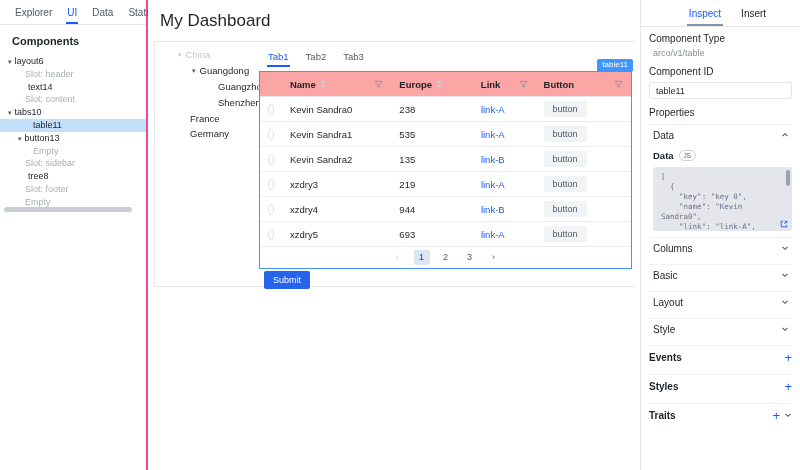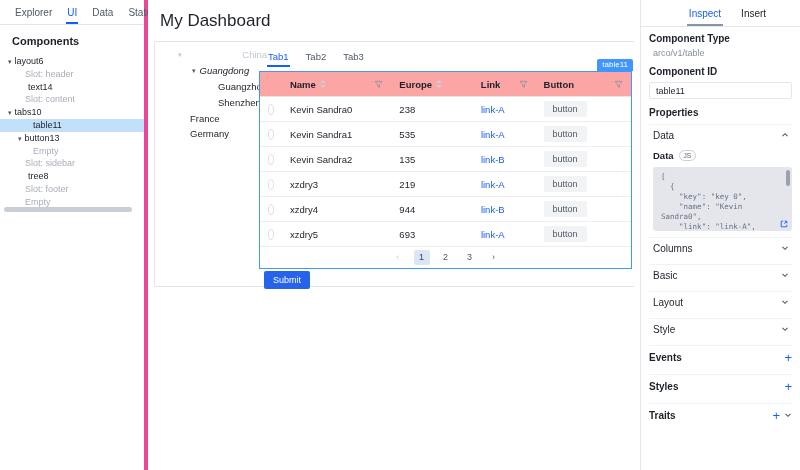--- a/index.html
+++ b/index.html
@@ -1,21 +1,21 @@
 <!DOCTYPE html>
 <html><head>
 <meta charset="utf-8">
 <style>
   *{box-sizing:border-box;margin:0;padding:0}
   html,body{width:800px;height:470px;overflow:hidden}
   body{font-family:"Liberation Sans","DejaVu Sans",sans-serif;background:#fff;color:#1d2129}
   .app{display:flex;width:800px;height:470px}
 
   
-  .left{width:148px;flex:none;border-right:4px solid #ec4899;position:relative;background:#fff}
+  .left{width:148px;flex:none;border-right:2px solid #ec4899;position:relative;background:#fff}
   .ltabs{display:flex;align-items:flex-end;gap:13px;height:25px;padding-left:14px;border-bottom:1px solid #e5e6eb}
   .ltab{font-size:10px;color:#4e5969;padding:0 1px 6px;cursor:pointer}
   .ltab.active{color:#165dff;border-bottom:2px solid #165dff;padding-bottom:4px}
   .comp-title{font-size:11px;font-weight:bold;padding:10px 12px 8px;color:#1d2129}
   .lrow{display:flex;align-items:center;height:12.8px;font-size:9px;line-height:12.8px;white-space:nowrap;cursor:pointer}
   .lrow .caret{font-size:7px;color:#4e5969;margin-right:3px;line-height:7px}
   .lrow.sel{background:#c3e0fa}
   .lbl.component{color:#1d2129}
   .lbl.slot,.lbl.empty{color:#a9aeb8}
   .lscroll{position:absolute;top:207px;left:4px;width:128px;height:5px;border-radius:3px;background:#c9cdd4}
@@ -55,21 +55,21 @@
   .pg.active{background:#d9e6f5;color:#33415b}
   .pg.disabled{color:#c9cdd4}
   .submit{display:block;margin:2px 0 0 5px;background:#2563eb;color:#fff;border:none;font-size:9px;padding:4px 9px;border-radius:2px;cursor:pointer;font-family:inherit}
 
   
   .right{width:160px;flex:none;border-left:1px solid #e5e6eb;background:#fff}
   .rtabs{display:flex;justify-content:center;gap:16px;height:27px;align-items:flex-end;border-bottom:1px solid #e5e6eb;padding-left:14px}
   .rtab{font-size:10px;color:#1d2129;padding:0 2px 7px;cursor:pointer}
   .rtab.active{color:#165dff;border-bottom:2px solid #8494ab;padding-bottom:5px}
   .rbody{padding:6px 8px 0}
-  .rlabel{font-size:10px;font-weight:bold;color:#1d2129;margin-top:8px}
+  .rlabel{font-size:10px;font-weight:normal;color:#1d2129;margin-top:8px}
   .rlabel.first{margin-top:0}
   .rvalue{font-size:9px;color:#86909c;margin:4px 0 0 4px}
   .rinput{width:100%;margin-top:5px;height:17px;border:1px solid #e5e6eb;border-radius:2px;font-size:9px;color:#1d2129;padding:0 6px;background:#fff;font-family:inherit}
   .divider{height:1px;background:#f0f1f3;margin-top:6px}
   .sec-row{display:flex;align-items:center;height:20px;padding-left:4px;font-size:10px;color:#1d2129;cursor:pointer}
   .sec-row .chev{margin-left:auto;margin-right:3px;display:flex}
   .data-field{display:flex;align-items:center;gap:5px;margin:3px 0 0 4px;height:15px}
   .dlabel{font-size:9.5px;font-weight:bold}
   .js-pill{font-size:6.5px;border:1px solid #c9cdd4;border-radius:7px;padding:1px 4px;color:#555e6d;cursor:pointer}
   .code{position:relative;margin:4px 0 0 4px;background:#e4e6eb;border-radius:3px;padding:5px 8px;height:64px;overflow:hidden;cursor:text}
@@ -134,25 +134,25 @@
           <span class="lbl empty">Empty</span>
         </div>
       </div>
     <div class="lscroll"></div>
   </aside>
 
   <main class="canvas">
     <div class="page-title">My Dashboard</div>
     <div class="layout-box">
       <div class="ctree" id="ctree">
-          <div class="cnode disabled" style="padding-left: 14px; justify-content: space-between;">
+          <div class="cnode disabled" style="padding-left: 14px;">
             <span class="caret">▾</span>
             <span>China</span>
           </div>
-          <div class="cnode" style="padding-left: 28px; font-style: italic;">
+          <div class="cnode" style="padding-left: 28px;">
             <span class="caret">▾</span>
             <span>Guangdong</span>
           </div>
           <div class="cnode" style="padding-left: 54px;">
             <span>Guangzhou</span>
           </div>
           <div class="cnode" style="padding-left: 54px;">
             <span>Shenzhen</span>
           </div>
           <div class="cnode" style="padding-left: 26px;">

